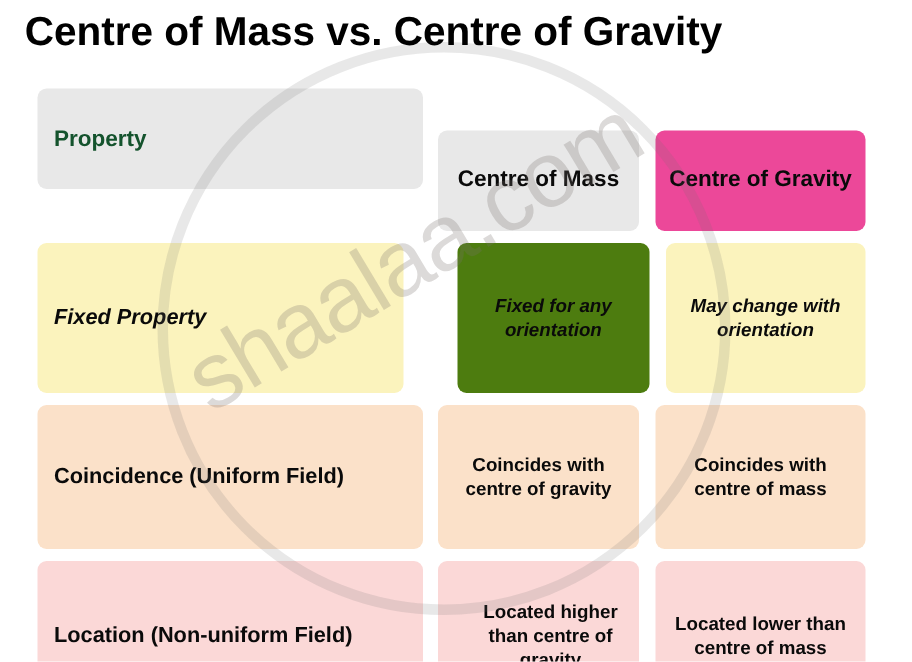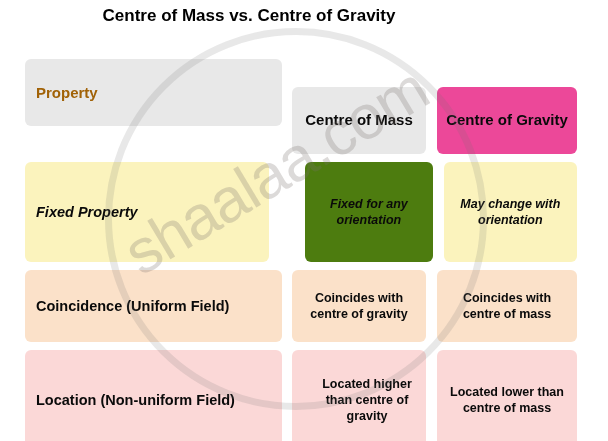--- a/index.html
+++ b/index.html
@@ -61,21 +61,21 @@
     line-height: 1;
   }
 
   
   #title {
     position: absolute;
     left: 0;
     top: 6px;
     width: 498px;
     text-align: center;
-    font-size: 17px;
+    font-size: 27px;
     font-weight: bold;
     color: #000000;
     letter-spacing: 0px;
     z-index: 4;
   }
 
   
   #table {
     position: absolute;
     left: 25px;
@@ -124,39 +124,39 @@
     text-align: center;
   }
 
   
   .row-header .cell { height: 67px; }
   .row-header .cell.c1 { font-size: 15px; }
   .row-header .cell.c2,
   .row-header .cell.c3 { font-size: 15px; line-height: 1.26; margin-top: 28px; }
 
   .row-yellow .cell { height: 100px; font-style: italic; }
-  .row-orange .cell { height: 72px; }
+  .row-orange .cell { height: 96px; }
   .row-pink   .cell { height: 100px; }
 </style>
 </head>
 <body>
 
 <div id="page" style="background: rgb(255, 255, 255);">
 
   <div id="watermark">
     <div class="wm-circle"></div>
     <div class="wm-text">shaalaa.com</div>
   </div>
 
   <div id="title">Centre of Mass vs. Centre of Gravity</div>
 
   <div id="table">
 
     <div class="row row-header">
-      <div class="cell c1" style="background: rgb(232, 232, 232); color: #a16207;">Property</div>
+      <div class="cell c1" style="background: rgb(232, 232, 232); color: #14532d;">Property</div>
       <div class="cell c2" style="background: rgb(232, 232, 232); color: rgb(10, 10, 10);">Centre of Mass</div>
       <div class="cell c3" style="background: #ec4899; color: rgb(10, 10, 10);">Centre of Gravity</div>
     </div>
 
     <div class="row row-yellow">
       <div class="cell c1" style="background: rgb(251, 243, 189); color: rgb(10, 10, 10);">Fixed Property</div>
       <div class="cell c2" style="background: #4d7c0f; color: rgb(10, 10, 10); margin-left: 26px;">Fixed for any orientation</div>
       <div class="cell c3" style="background: rgb(251, 243, 189); color: rgb(10, 10, 10);">May change with orientation</div>
     </div>
 

